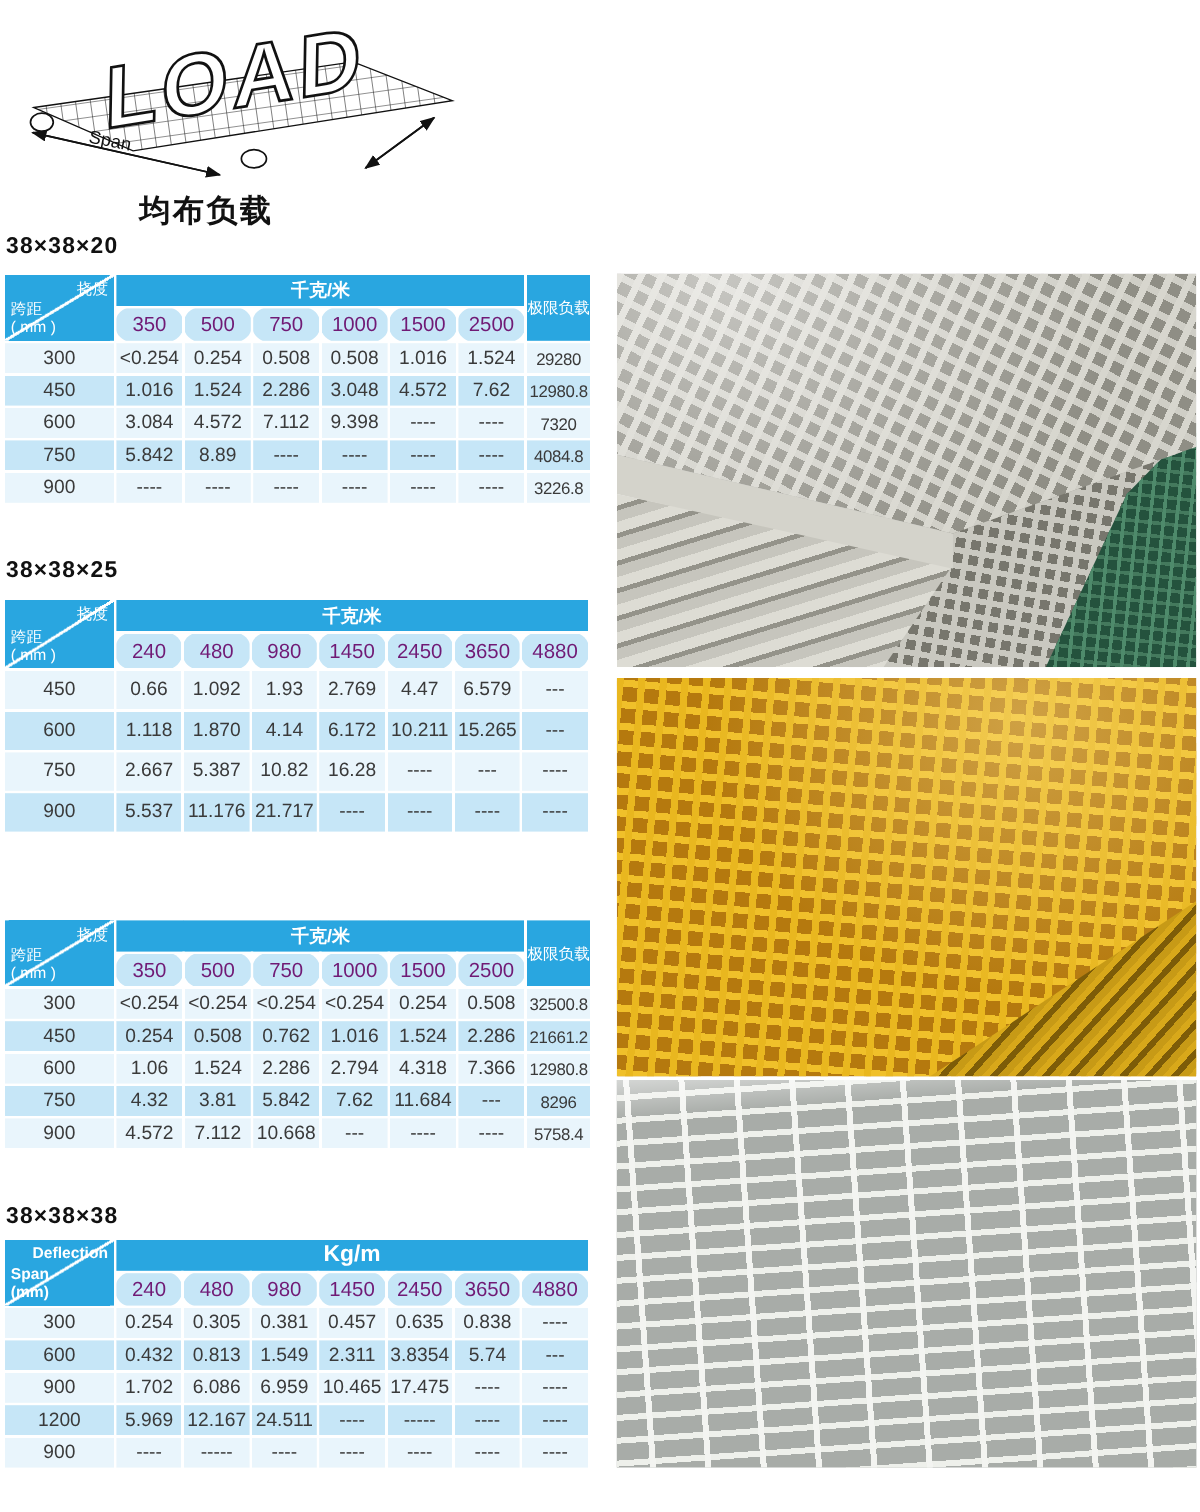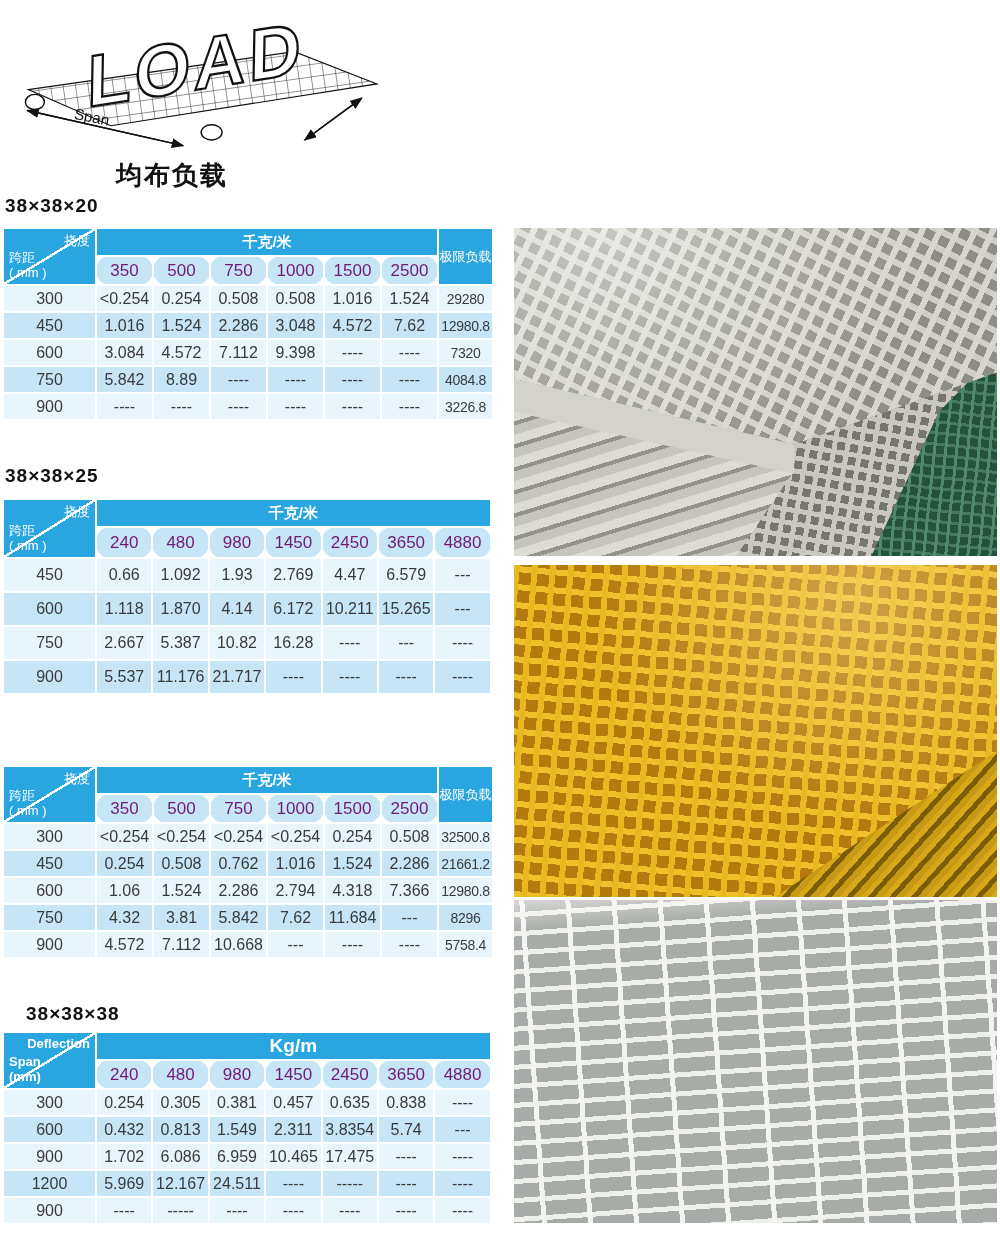--- a/index.html
+++ b/index.html
@@ -14,21 +14,21 @@
 
   
   .diagram{position:absolute;left:2px;top:6px;width:480px;height:152px;}
   .diagram-caption{position:absolute;left:116px;top:158px;font-size:26px;font-weight:bold;color:#111;letter-spacing:2px;}
 
   
   .sec-title{position:absolute;margin:0;font-size:19px;font-weight:bold;color:#111;letter-spacing:1px;}
   #title-0{left:5px;top:195px;}
   #title-1{left:5px;top:465px;}
   #title-2{left:5px;top:736px;margin-top:44px;}
-  #title-3{left:5px;top:1003px;margin-left:21px;}
+  #title-3{left:5px;top:1003px;}
 
   
   .twrap{position:absolute;left:2px;}
   #table-0{top:227px;}
   #table-1{top:498px;}
   #table-2{top:765px;}
   #table-3{top:1031px;}
   table.grid{border-collapse:collapse;table-layout:fixed;}
   table.grid th,table.grid td{border:2px solid #fff;padding:0;text-align:center;vertical-align:middle;overflow:hidden;}
   tr.hr1{height:28px;}

